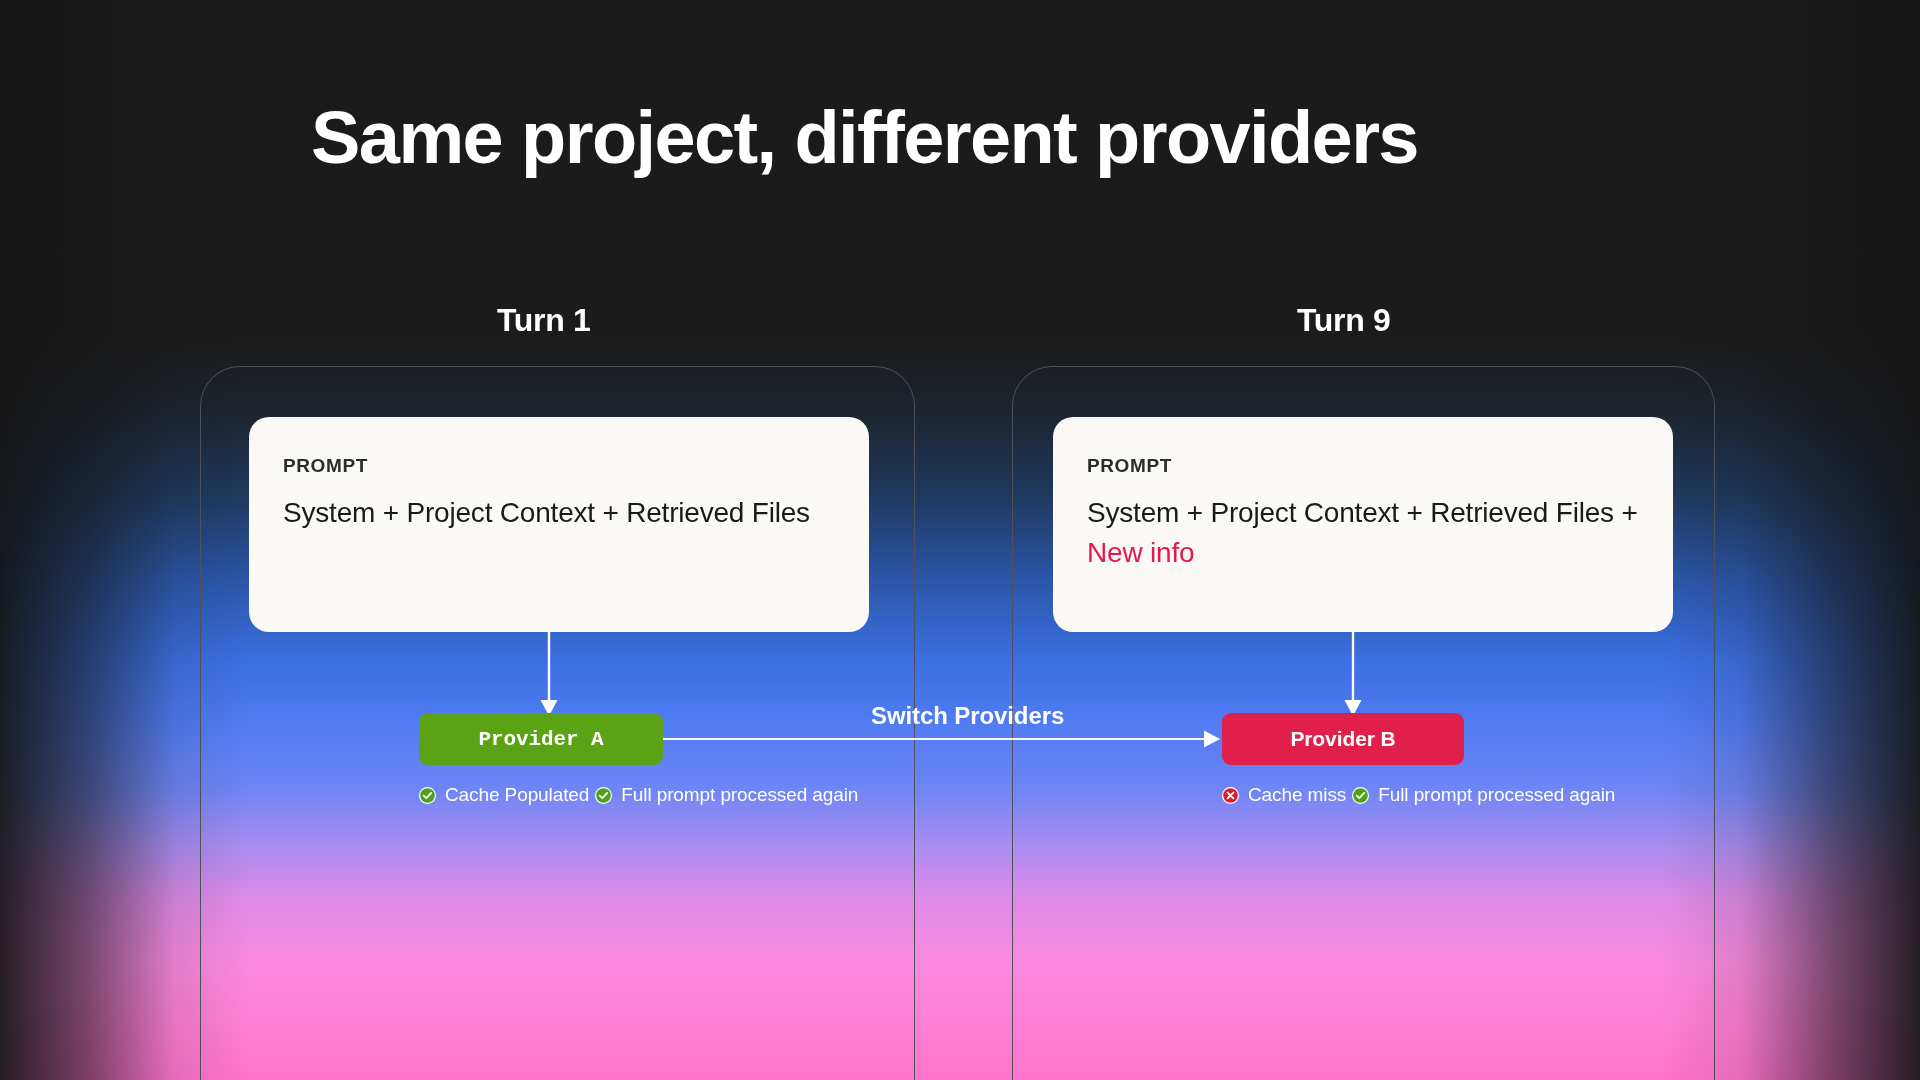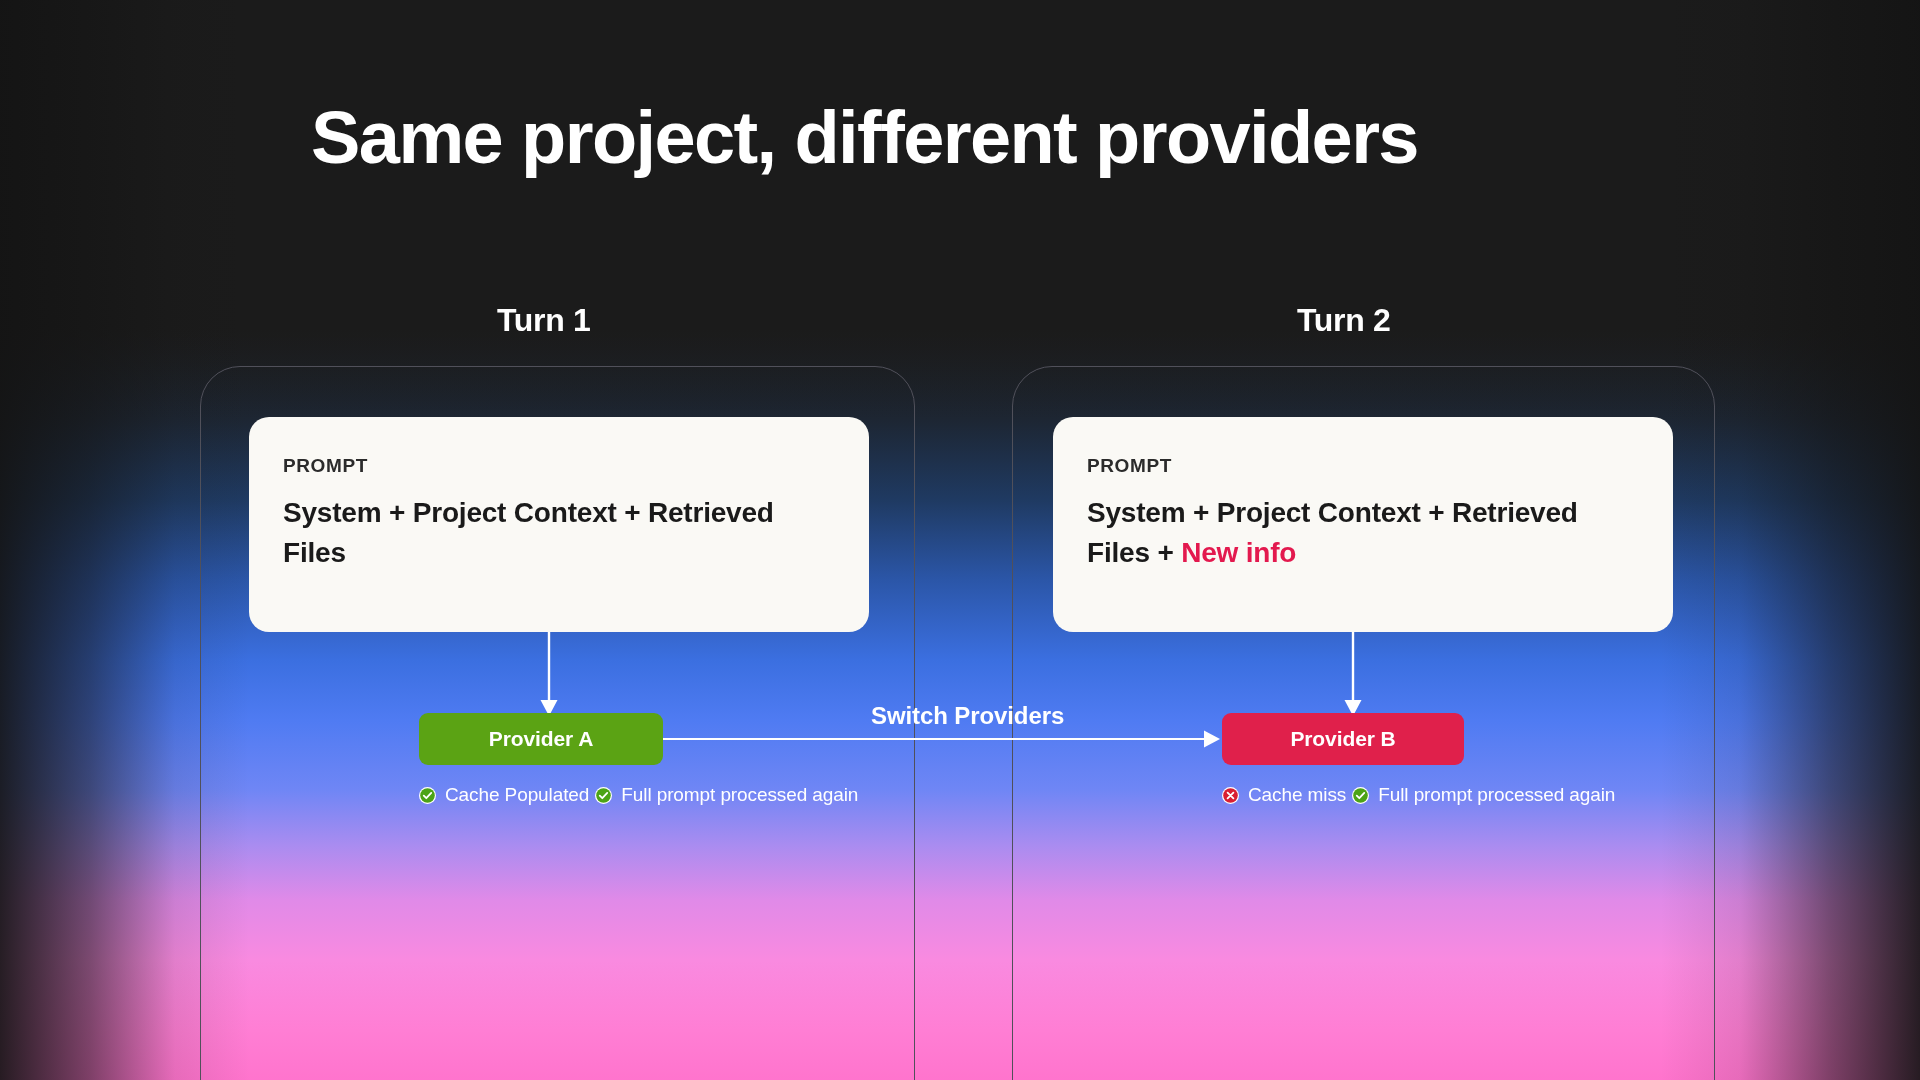--- a/index.html
+++ b/index.html
@@ -109,21 +109,20 @@
     color:#2b2b2b;
     letter-spacing:0.6px;
     font-weight:700;
     margin-bottom:16px;
   }
   .prompt-body {
     font-size:28px;
     line-height:40px;
     color:#1a1a1a;
     letter-spacing:-0.2px;
-    font-weight:bold;
   }
   .prompt-new {
     color:#e3194e;
   }
 
   
   .v-arrow {
     position:absolute;
     width:26px;
   }
@@ -139,20 +138,21 @@
     align-items:center;
     justify-content:center;
     font-size:21px;
     font-weight:700;
     color:#ffffff;
     letter-spacing:-0.1px;
   }
   #provider-a {
     left:419px; top:713px; width:244px;
     background:#5ba314;
+    font-family:Liberation Mono, monospace;
   }
   #provider-b {
     left:1222px; top:713px; width:242px;
     background:#e0204b;
     text-align:center;
   }
 
   
   #switch-label {
     position:absolute;
@@ -195,21 +195,21 @@
 
 <div id="stage">
 
   <div class="bg-gradient"></div>
   <div class="bg-toptint"></div>
   <div class="bg-vignette"></div>
 
   <div class="title">Same project, different providers</div>
 
   <div id="turn1-heading" class="turn-heading">Turn 1</div>
-  <div id="turn2-heading" class="turn-heading">Turn 2</div>
+  <div id="turn2-heading" class="turn-heading">Turn 9</div>
 
   <div id="panel-1" class="panel"></div>
   <div id="panel-2" class="panel"></div>
 
   <div id="card-1" class="prompt-card">
     <div class="prompt-label">PROMPT</div>
     <div class="prompt-body">
       <span>System + Project Context + Retrieved Files</span>
     </div>
   </div>

